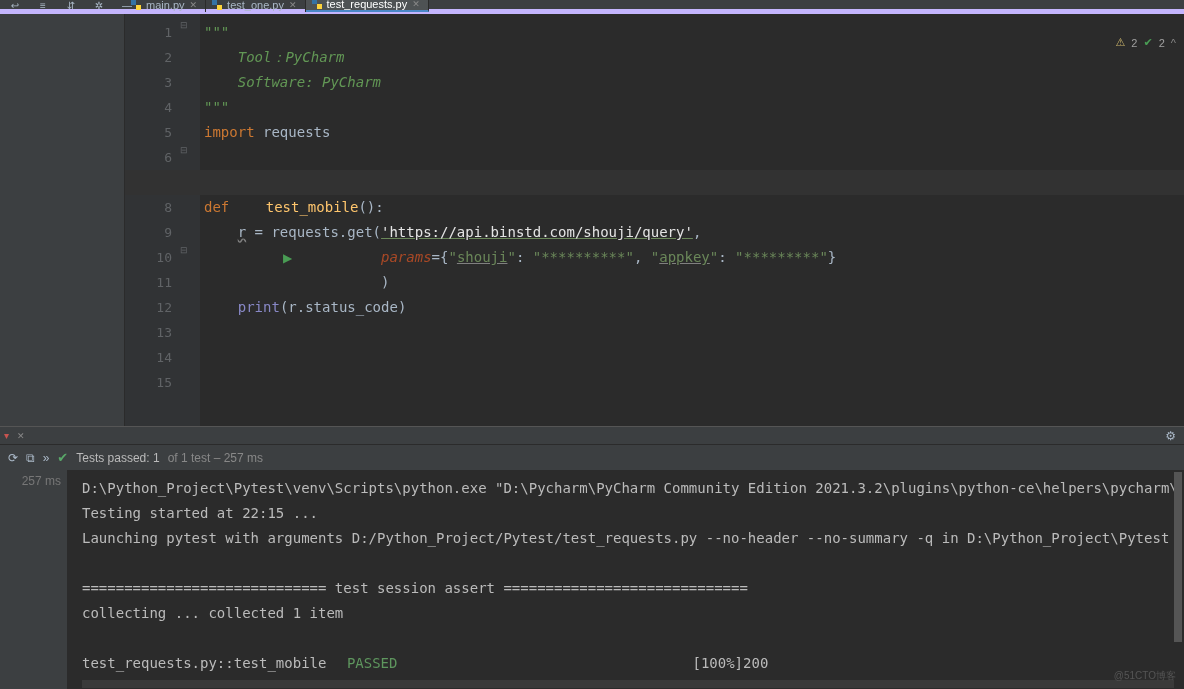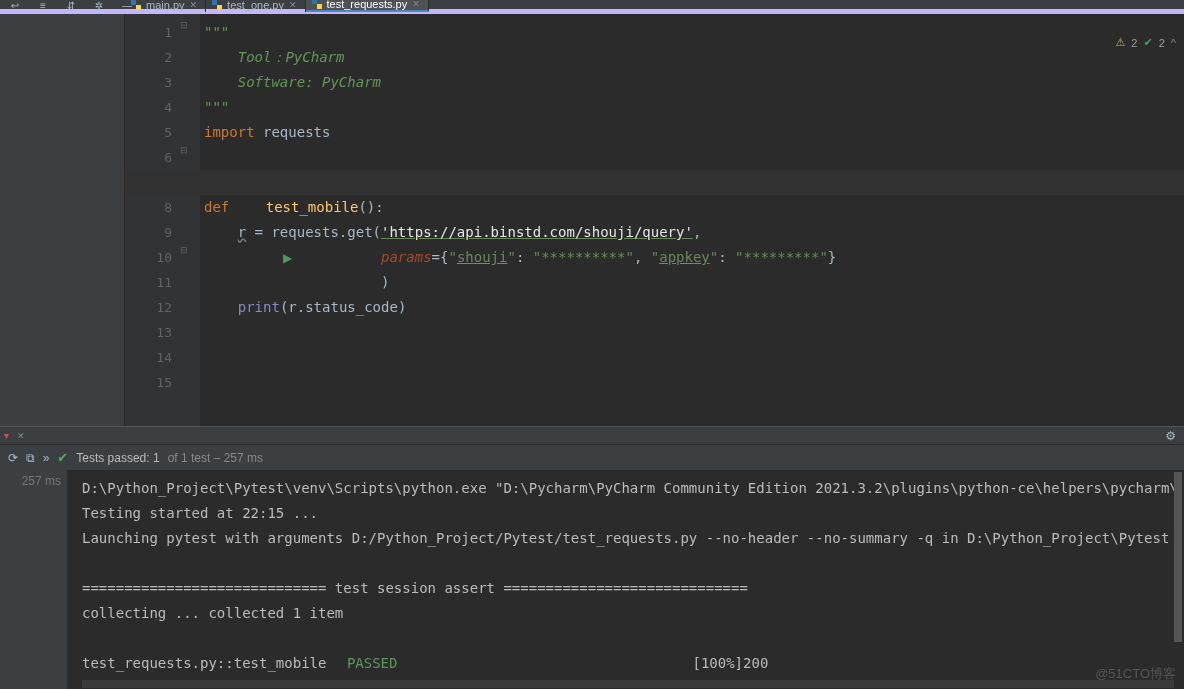--- a/index.html
+++ b/index.html
@@ -110,21 +110,21 @@
 .console-scroll {
   position:absolute; bottom:4px; left:14px; right:10px; height:8px;
   background:#3a3a3a;
 }
 .console-scroll-v {
   position:absolute; right:2px; top:2px; width:8px; height:170px;
   background:#555;
 }
 .passed { color:#5e965e;margin-left:12px; }
 
-.watermark { position:absolute; right:8px; bottom:6px; color:#555; font-size:13px; }
+.watermark { position:absolute; right:8px; bottom:6px; color:#555; font-size:10px; }
 </style>
 </head>
 <body>
 
 <div class="top-toolbar">
   <span class="tb-icon">↩</span>
   <span class="tb-icon">≡</span>
   <span class="tb-icon">⇵</span>
   <span class="tb-icon">✲</span>
   <span class="tb-icon">—</span>

